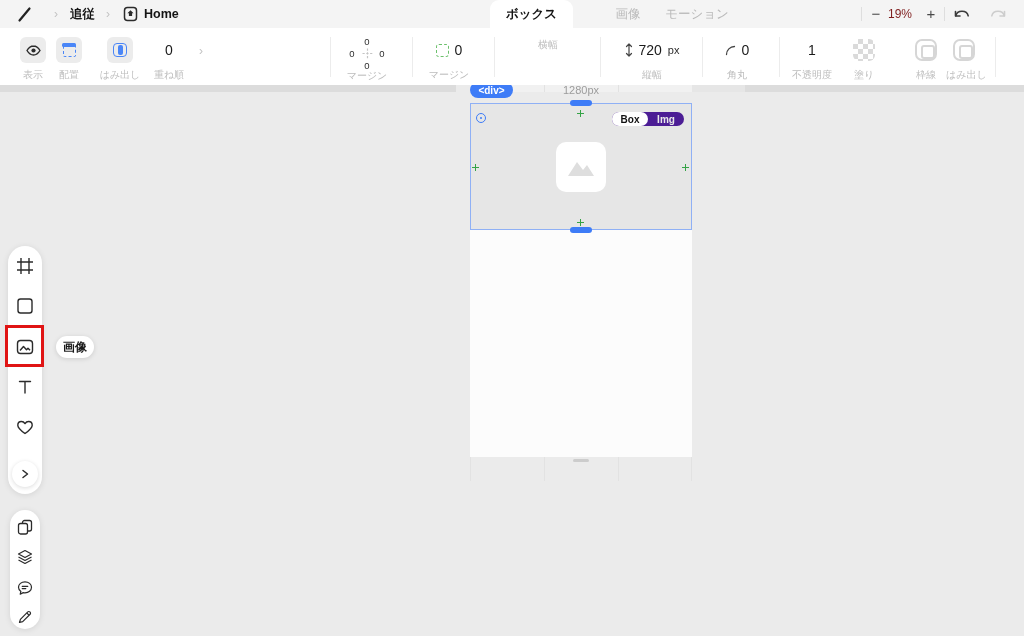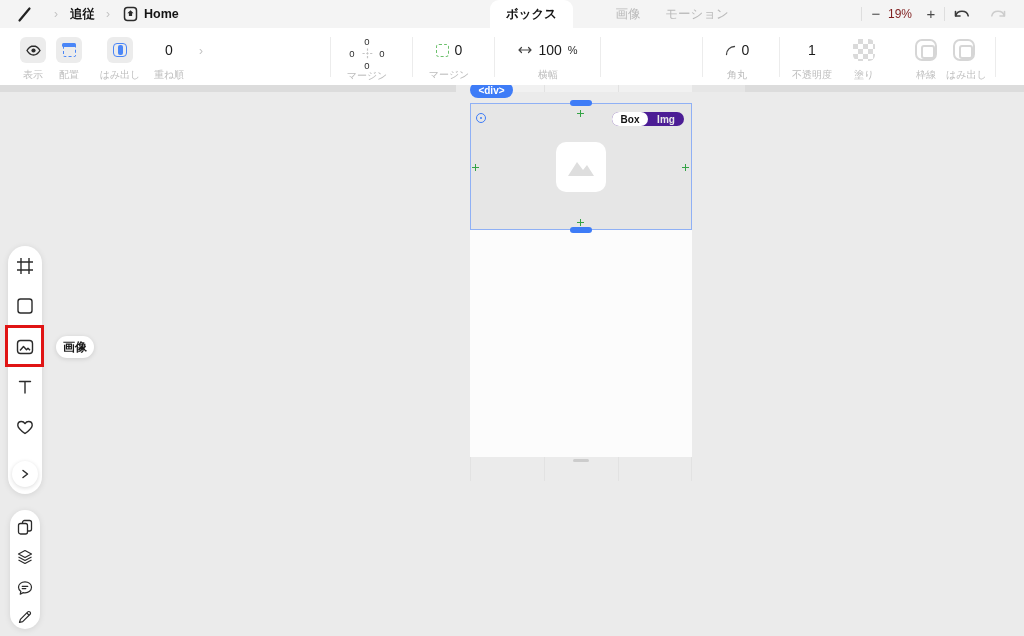--- a/index.html
+++ b/index.html
@@ -185,34 +185,37 @@
     <div class="trow">
         <span class="pad-icon"></span>
         <span class="tvalue">0</span>
       </div>
     <div class="tlabel">マージン</div>
   </div>
 
   <div class="vdiv" style="left:494px;"></div>
 
   <div class="tgroup" style="left:502px; width:92px;">
+    <div class="tlabel">横幅</div>
+  </div>
+
+  <div class="vdiv" style="left:600px;"></div>
+
+  <div class="tgroup" style="left:607px; width:90px;">
     <div class="trow">
       <span>
-          <svg width="14" height="8" viewBox="0 0 14 8" fill="none" stroke="#444" stroke-width="1.2" stroke-linecap="round" stroke-linejoin="round">
-            <path d="M1 4 h12 M3.5 1.5 L1 4 l2.5 2.5 M10.5 1.5 L13 4 l-2.5 2.5"></path>
+          <svg width="8" height="14" viewBox="0 0 8 14" fill="none" stroke="#444" stroke-width="1.2" stroke-linecap="round" stroke-linejoin="round">
+            <path d="M4 1 v12 M1.5 3.5 L4 1 l2.5 2.5 M1.5 10.5 L4 13 l2.5-2.5"></path>
           </svg>
         </span>
-      <span class="tvalue">100</span>
-      <span class="tunit">%</span>
+      <span class="tvalue">720</span>
+      <span class="tunit">px</span>
     </div>
-    <div class="tlabel">横幅</div>
-  </div>
-
-  <div class="vdiv" style="left:600px;"></div>
-
+    <div class="tlabel">縦幅</div>
+  </div>
 
   <div class="vdiv" style="left:702px;"></div>
 
   <div class="tgroup" style="left:709px; width:56px;">
     <div class="trow">
       <span>
           <svg width="11" height="11" viewBox="0 0 11 11" fill="none" stroke="#444" stroke-width="1.3" stroke-linecap="round">
             <path d="M1.5 9.5 A8 8 0 0 1 9.5 1.5"></path>
           </svg>
         </span>
@@ -256,20 +259,21 @@
 
 <div class="canvas">
   <div class="strip" style="left:0; width:456px; background:#dcdcdc;"></div>
   <div class="strip" style="left:470px; width:222px; background:#f1f1f1;">
     <span class="tick" style="left:74px;"></span>
       <span class="tick" style="left:148px;"></span>
   </div>
   <div class="strip" style="left:692px; width:53px; background:#e6e6e6;"></div>
   <div class="strip" style="left:745px; width:279px; background:#dcdcdc;"></div>
 
+  <div class="bp-label">1280px</div>
   <div class="div-pill">&lt;div&gt;</div>
 
   <div class="sel-box"></div>
   <div class="page"></div>
 
   <div class="placeholder">
     <svg width="28" height="18" viewBox="0 0 28 18">
       <polygon points="1,18 10,4 16,12 20,7 27,18" fill="#dedede"></polygon>
     </svg>
   </div>

